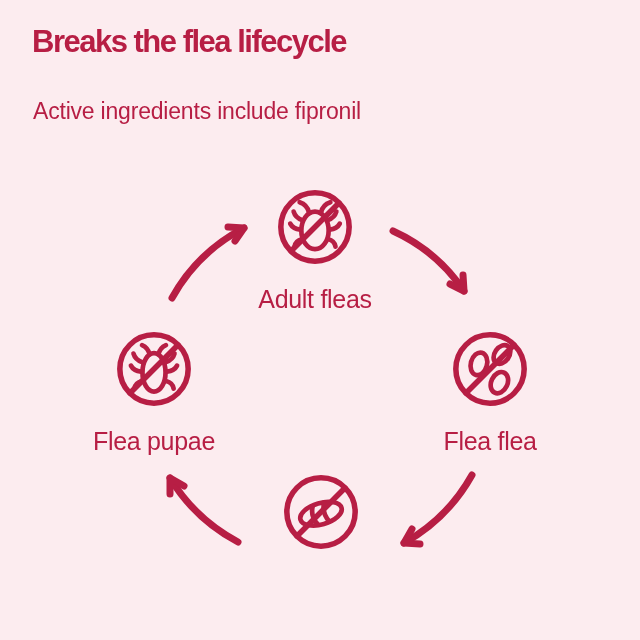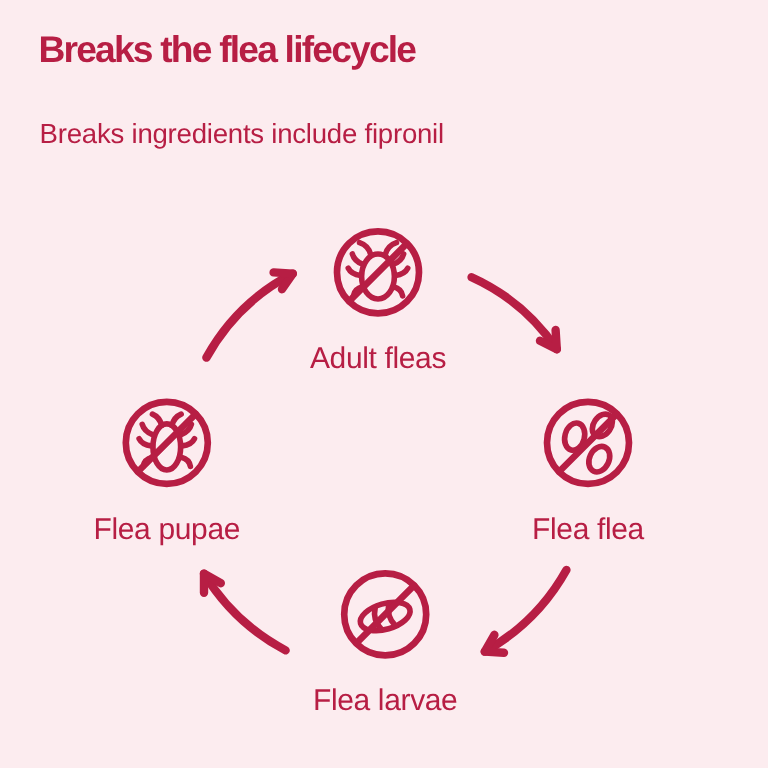--- a/index.html
+++ b/index.html
@@ -53,21 +53,21 @@
     font-size:25px;
     font-weight:500;
     letter-spacing:-0.3px;
     color:var(--accent);
     white-space:nowrap;
     text-align:left;
   }
   .stage-adult  {left:205px;top:186px;}
   .stage-eggs   {left:380px;top:328px;}
   .stage-larvae {left:211px;top:471px;}
-  .stage-pupae  {left:29px; top:328px;}
+  .stage-pupae  {left:44px; top:328px;}
   .arrows{
     position:absolute;left:0;top:0;width:640px;height:640px;
     pointer-events:none;
   }
   .arrows path{
     fill:none;
     stroke:var(--accent);
     stroke-width:7;
     stroke-linecap:round;
     stroke-linejoin:round;
@@ -82,21 +82,21 @@
   .icon .inner{stroke-width:5.5;}
 </style>
 </head>
 <body>
 
 <div class="canvas">
 
   <h1 class="title">Breaks the flea lifecycle</h1>
 
   <div class="subtitle">
-    <div>Breaks ingredients include fipronil</div>
+    <div>Active ingredients include fipronil</div>
   </div>
 
   <svg class="arrows" viewBox="0 0 640 640" aria-hidden="true">
 
     <g>
       <path d="M172,298 A173,173 0 0 1 244,228"></path>
       <path d="M228,227 L244,228 L235,241"></path>
     </g>
 
     <g>
@@ -150,21 +150,20 @@
   <div class="stage stage-larvae">
     <svg class="icon" viewBox="0 0 96 96" aria-hidden="true">
       <circle class="ring" cx="48" cy="48" r="40"></circle>
       <g class="inner" transform="rotate(-16 48 50)">
         <ellipse cx="48" cy="50" rx="25" ry="12.5"></ellipse>
         <path d="M41,39 Q35,50 41,61"></path>
         <path d="M55,38.5 Q49,50 55,61.5"></path>
       </g>
       <line class="slash" x1="20" y1="76" x2="76" y2="20"></line>
     </svg>
-    <div class="label">Flea larvae</div>
   </div>
 
   <div class="stage stage-pupae">
     <svg class="icon" viewBox="0 0 96 96" aria-hidden="true">
       <circle class="ring" cx="48" cy="48" r="40"></circle>
       <g class="inner">
         <ellipse cx="48" cy="52" rx="13.5" ry="22.5"></ellipse>
         <path d="M43,31 Q41,23 34,20"></path>
         <path d="M53,31 Q55,23 62,20"></path>
         <path d="M34,40 Q26,37 24,30"></path>

